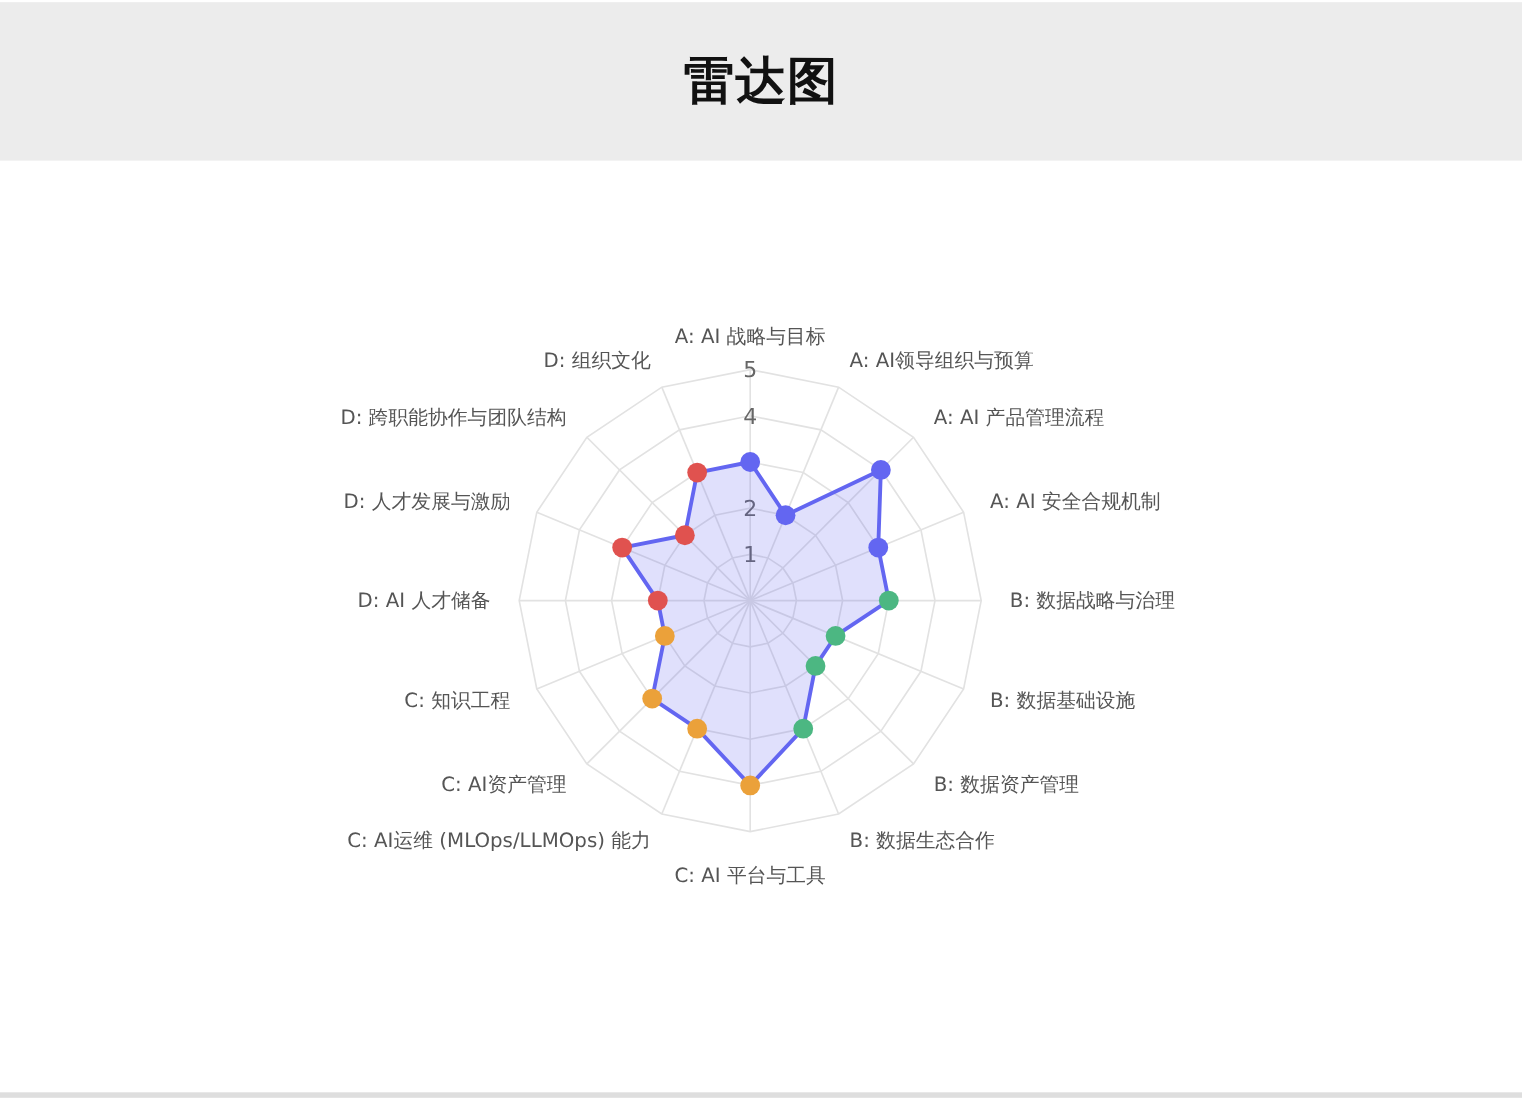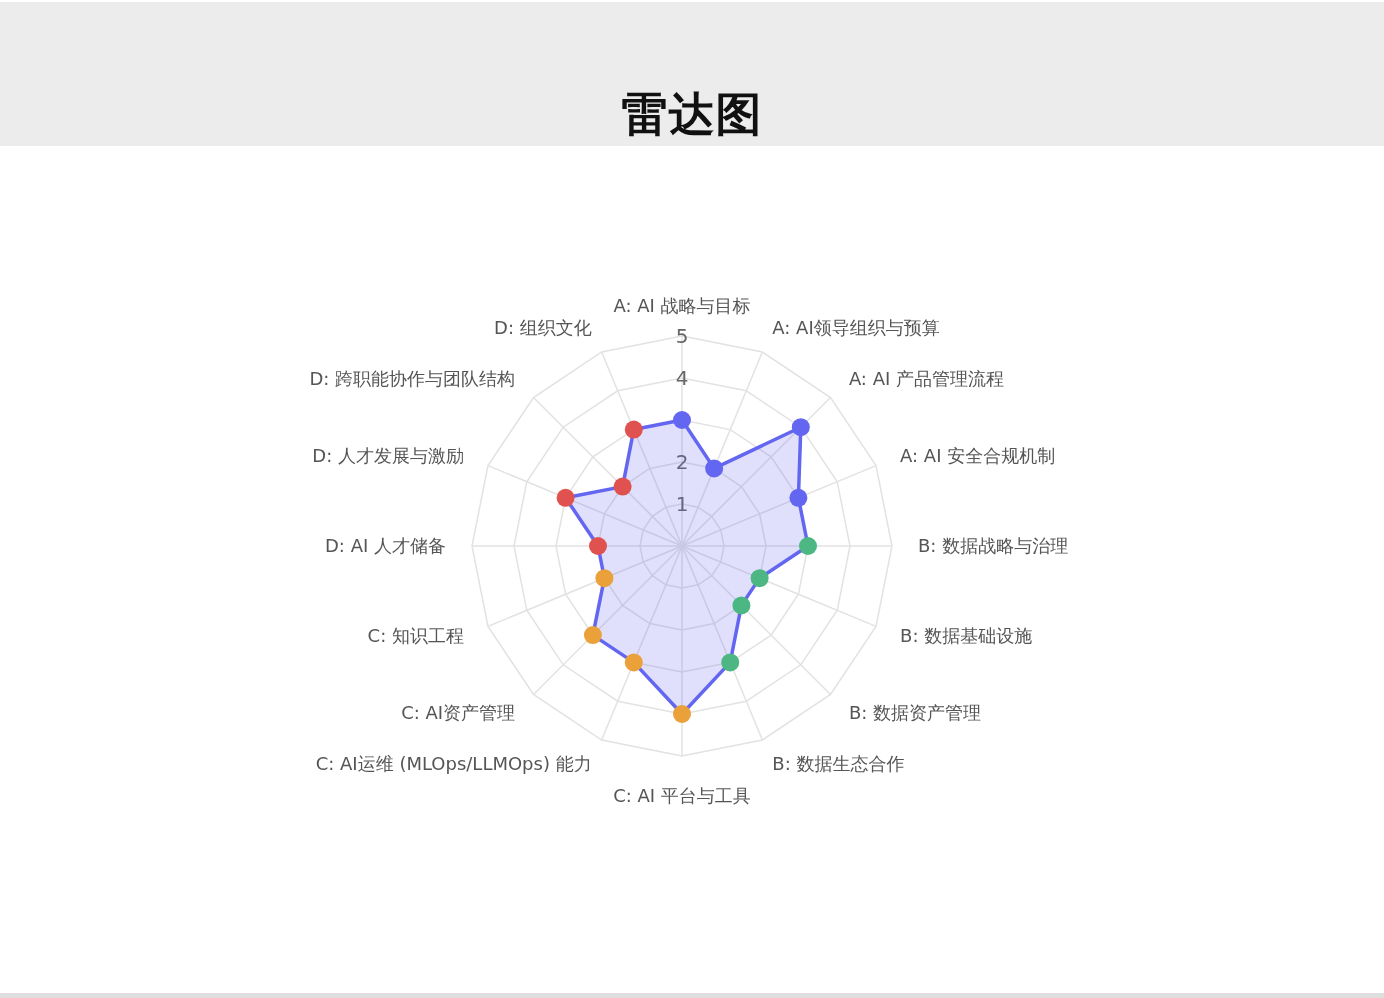--- a/index.html
+++ b/index.html
@@ -2,21 +2,21 @@
 <html><head>
 <meta charset="utf-8">
 <style>
   html, body { margin: 0; padding: 0; }
   body {
     width: 1384px; height: 998px; background: #ffffff; overflow: hidden;
     font-family: "Liberation Sans", "DejaVu Sans", sans-serif; position: relative;
   }
   .header {
     position: absolute; left: 0; top: 2px; width: 1384px; height: 144px;
-    background: #ececec; display: flex; align-items: flex-end; justify-content: center;
+    background: #ececec; display: flex; align-items: center; justify-content: center;
   }
   .header h1 {
     margin: 0; font-size: 46px; font-weight: bold; color: #111; letter-spacing: 1px;
     font-family: "DejaVu Sans", sans-serif;
   }
   .chart-area { position: absolute; left: 0; top: 146px; width: 1384px; height: 846px; }
   svg { position: absolute; left: 0; top: 0; }
   .footer-bar { position: absolute; left: 0; top: 993px; width: 1384px; height: 5px; background: #dedede; }
   .axis-label { font-size: 18px; fill: #555; font-family: "DejaVu Sans", sans-serif; }
   .tick-label { font-size: 20px; fill: #666; font-family: "DejaVu Sans", sans-serif; }

